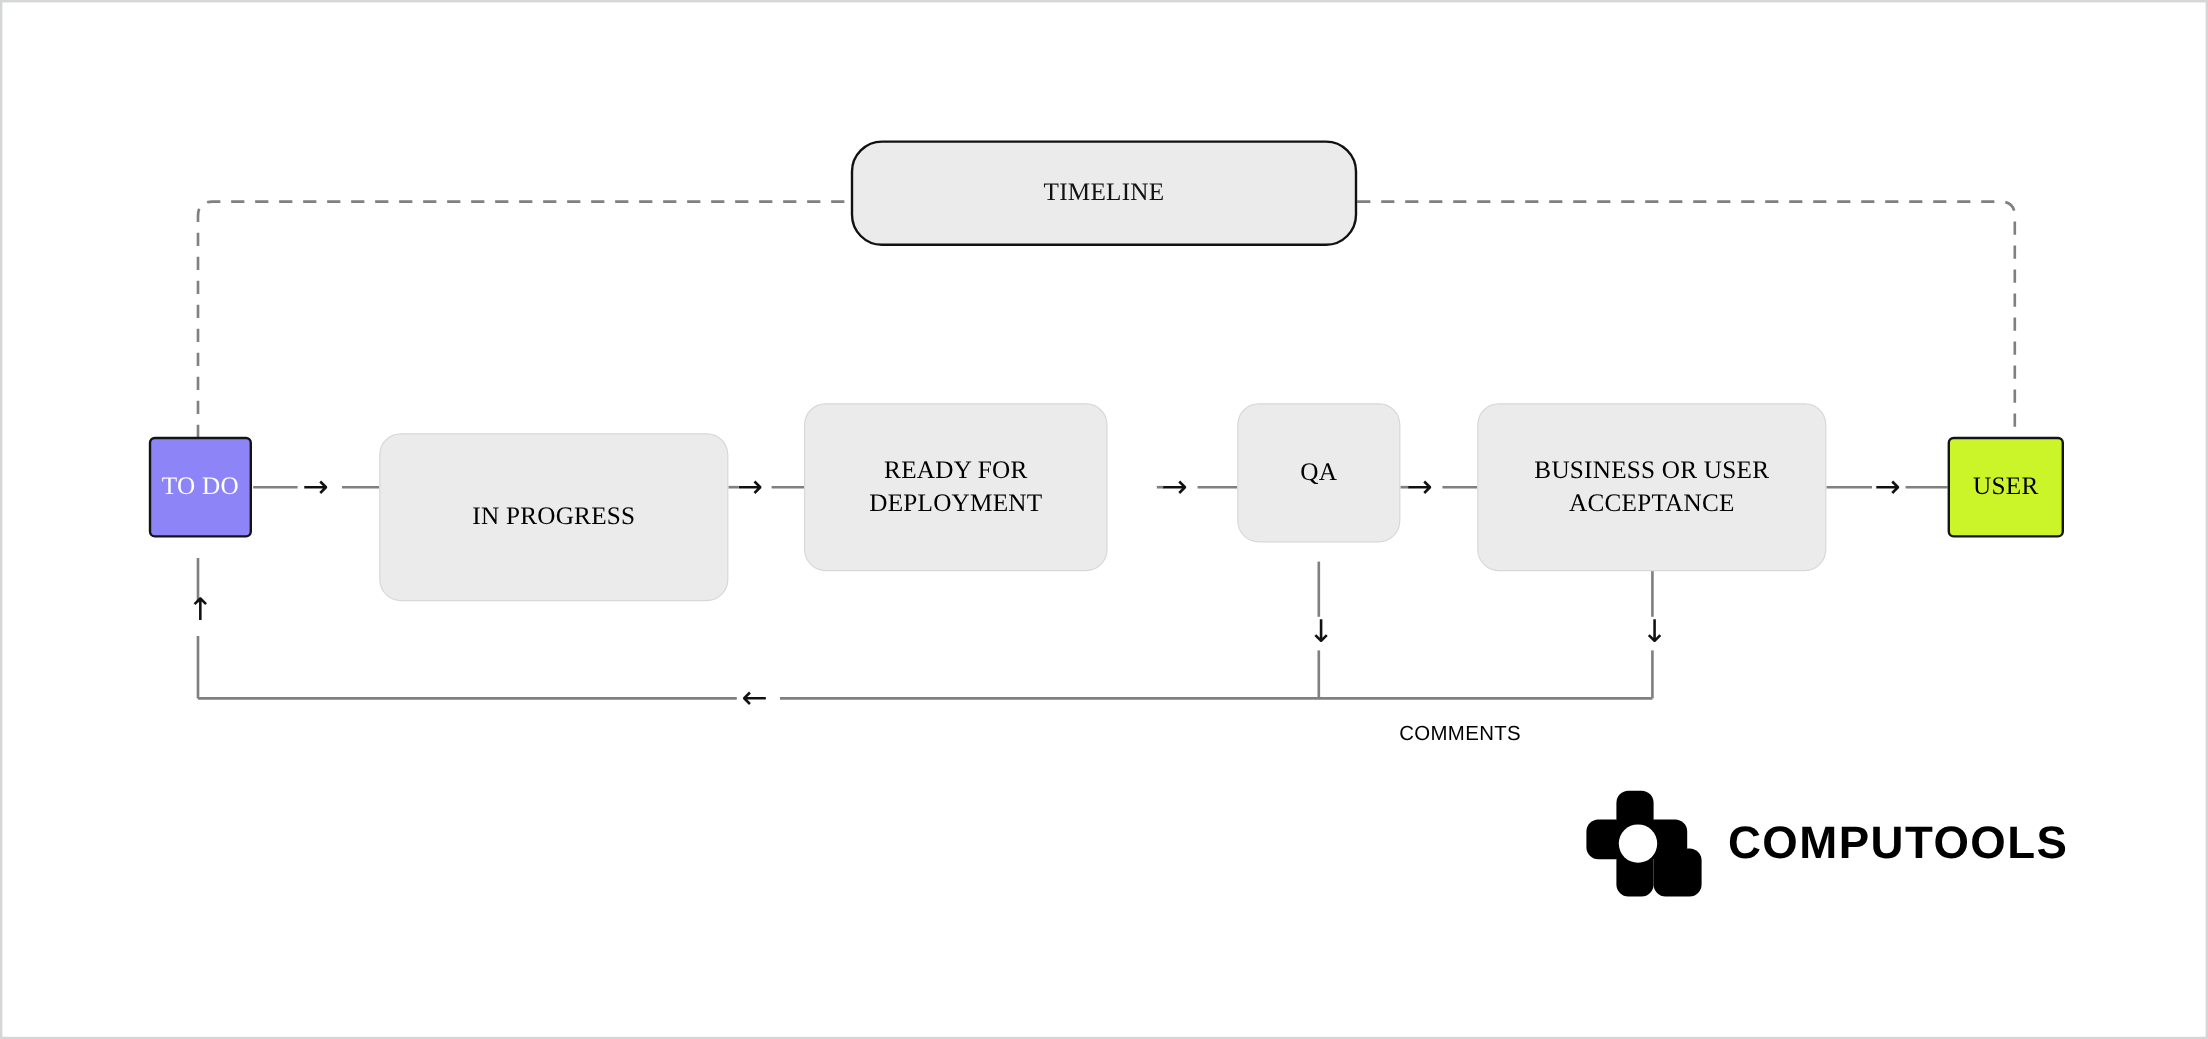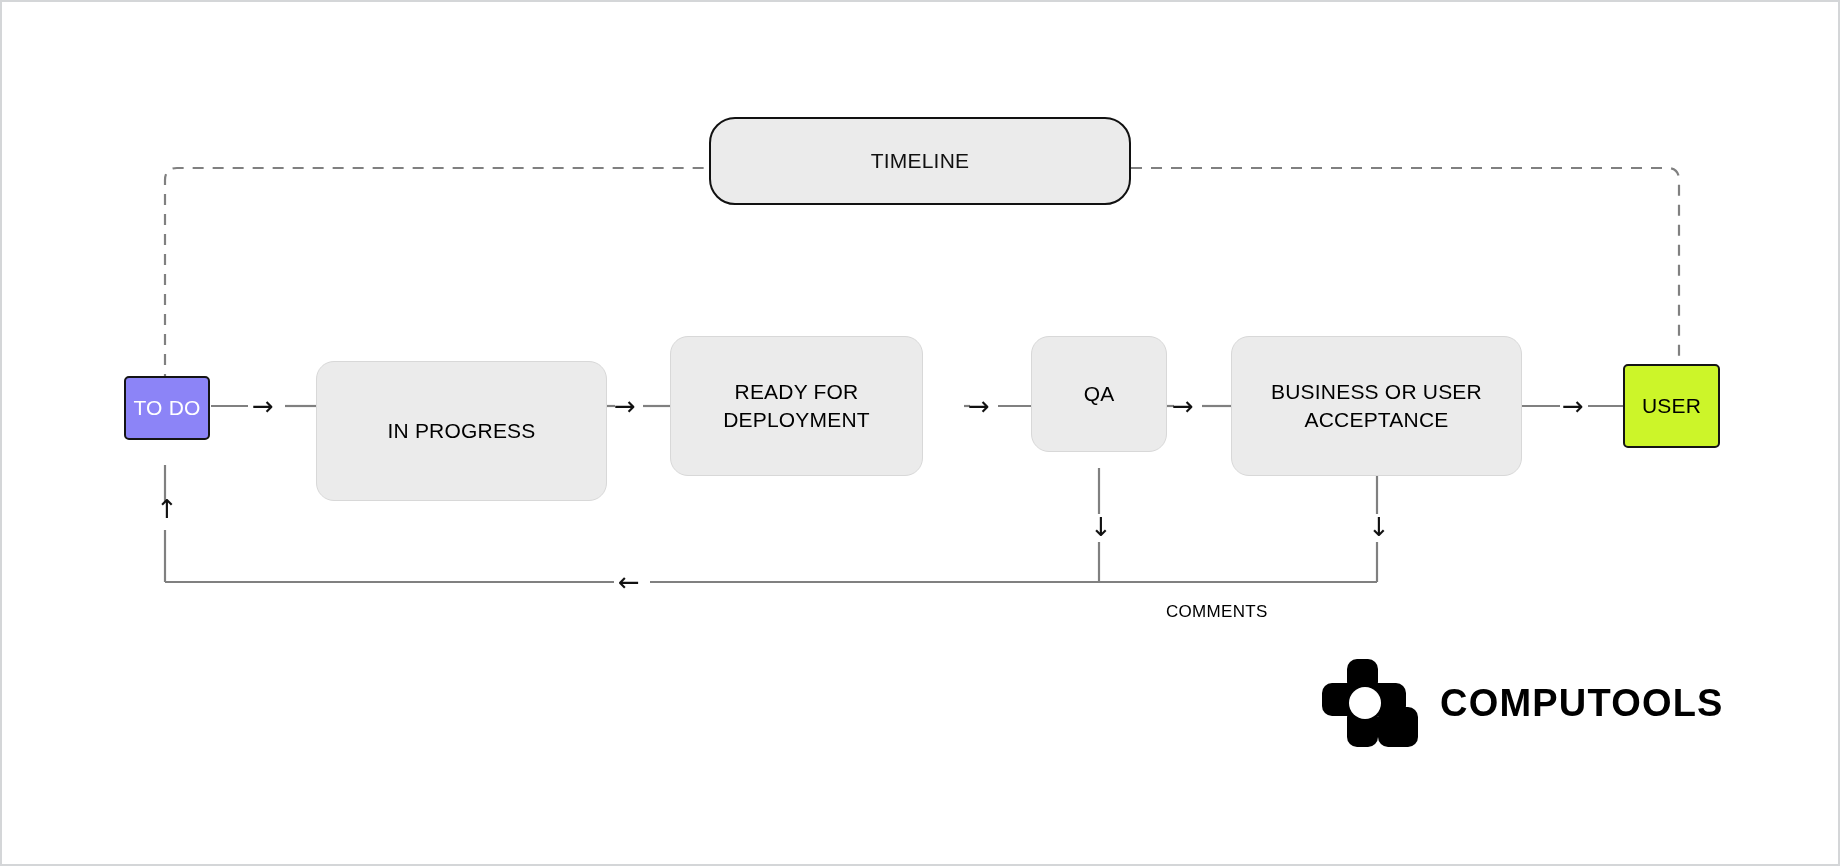--- a/index.html
+++ b/index.html
@@ -34,20 +34,21 @@
   
   .node {
     position: absolute;
     box-sizing: border-box;
     display: flex;
     align-items: center;
     justify-content: center;
     text-align: center;
     line-height: 1.32;
     letter-spacing: 0.2px;
+    font-family: Liberation Serif, serif;
   }
 
   
   .stage {
     background: #ebebeb;
     border: 1.5px solid #d8d8d8;
     border-radius: 18px;
     color: #000000;
     font-size: 21px;
   }
@@ -145,21 +146,21 @@
     <line x1="1375" y1="580" x2="648" y2="580" stroke="#808080" stroke-width="2.2"></line>
     <line x1="612" y1="580" x2="163" y2="580" stroke="#808080" stroke-width="2.2"></line>
     <line x1="163" y1="580" x2="163" y2="528" stroke="#808080" stroke-width="2.2"></line>
     <line x1="163" y1="500" x2="163" y2="463" stroke="#808080" stroke-width="2.2"></line>
   </svg>
 
   <div class="node timeline-pill" style="left:707px; top:115px; width:422px; height:88px;">
     <span>TIMELINE</span>
   </div>
 
-  <div class="node terminal terminal-todo" style="left:122px; top:362px; width:86px; height:64px;margin-top:12px;">
+  <div class="node terminal terminal-todo" style="left:122px; top:362px; width:86px; height:84px;">
     <span>TO DO</span>
   </div>
 
   <div class="node stage" style="left:314px; top:334px; width:291px; height:140px;margin-top:25px;">
     <span>IN PROGRESS</span>
   </div>
 
   <div class="node stage" style="left:668px; top:334px; width:253px; height:140px; white-space:pre-line;">
     <span style="white-space:pre-line;">READY FOR
 DEPLOYMENT</span>

